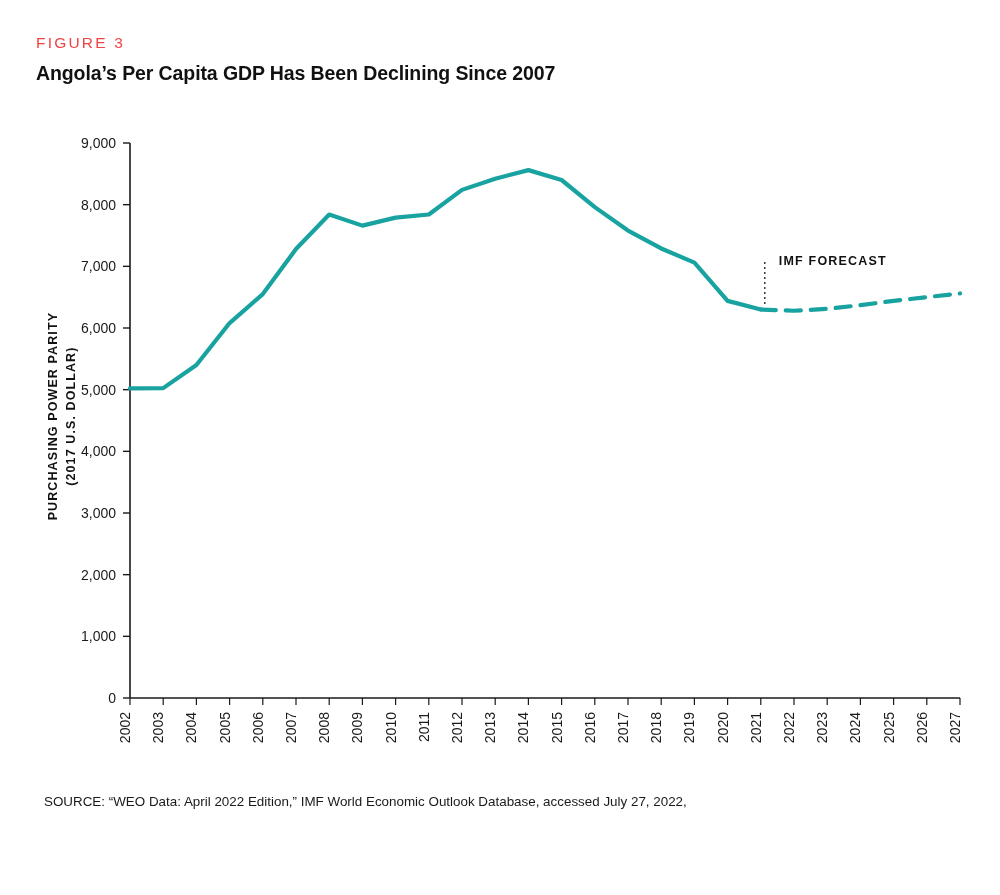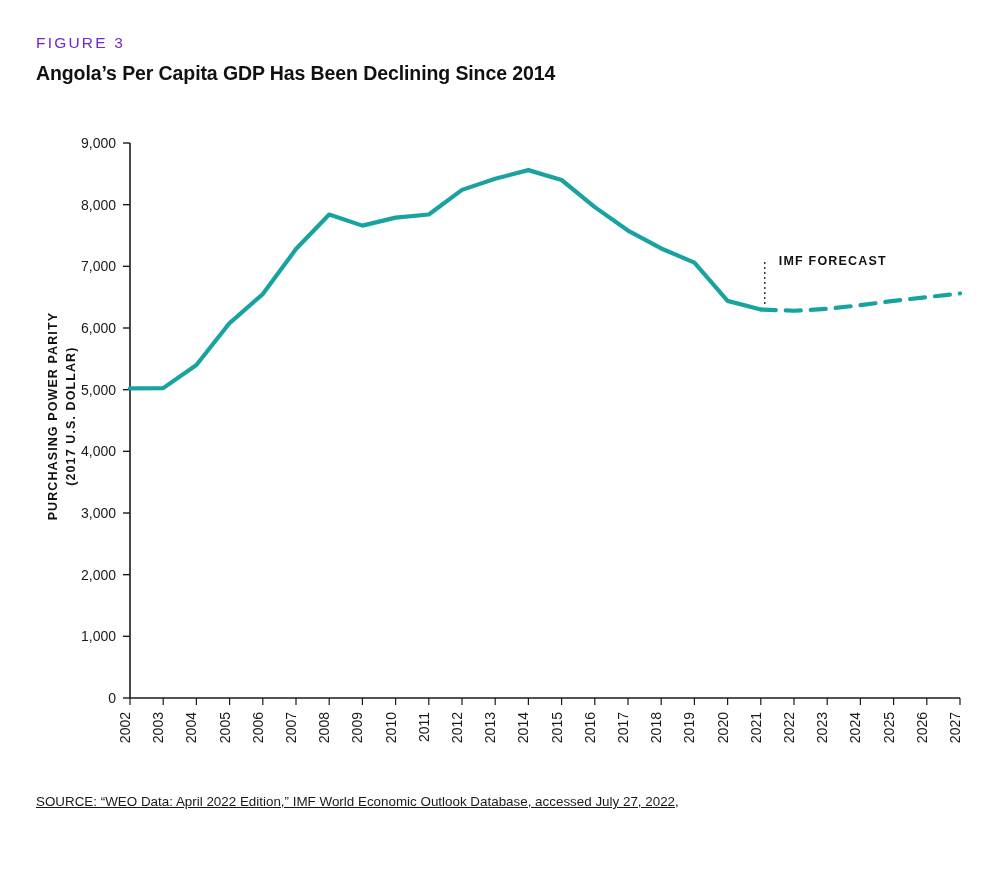--- a/index.html
+++ b/index.html
@@ -22,21 +22,21 @@
     box-sizing: border-box;
     padding: 0;
   }
   .fig-label {
     position: absolute;
     left: 36px;
     top: 34px;
     font-size: 15.5px;
     letter-spacing: 2.2px;
     font-weight: 400;
-    color: #6d28d9;
+    color: #ef4444;
   }
   .fig-title {
     position: absolute;
     left: 36px;
     top: 62px;
     font-size: 19.5px;
     font-weight: 700;
     color: #111111;
     letter-spacing: -0.1px;
   }
@@ -56,27 +56,26 @@
     transform-origin: center center;
     text-align: center;
     font-size: 12.5px;
     font-weight: 700;
     letter-spacing: 1.1px;
     line-height: 1.45;
     color: #111111;
   }
   .source {
     position: absolute;
-    left: 36px;
+    left: 44px;
     top: 792px;
     width: 900px;
     font-size: 13.4px;
     line-height: 1.5;
     color: #1a1a1a;
-    text-decoration: underline;
   }
   svg text {
     font-family: "Liberation Sans", sans-serif;
   }
   .ytick {
     font-size: 14px;
     fill: #1a1a1a;
   }
   .xtick {
     font-size: 14px;
@@ -88,21 +87,21 @@
     letter-spacing: 1.2px;
     fill: #111111;
   }
 </style>
 </head>
 <body>
 
 <div class="page">
 
   <div class="fig-label">FIGURE 3</div>
-  <div class="fig-title">Angola’s Per Capita GDP Has Been Declining Since 2014</div>
+  <div class="fig-title">Angola’s Per Capita GDP Has Been Declining Since 2007</div>
 
   <div class="chart-area">
     <div class="axis-title">
       <span>PURCHASING POWER PARITY</span><br>
       <span>(2017 U.S. DOLLAR)</span>
     </div>
 
     <svg id="chart-svg" width="1000" height="660" viewBox="0 0 1000 660">
 
       <line id="y-axis-line" x1="130" y1="33" x2="130" y2="588" stroke="#1a1a1a" stroke-width="1.6"></line>

